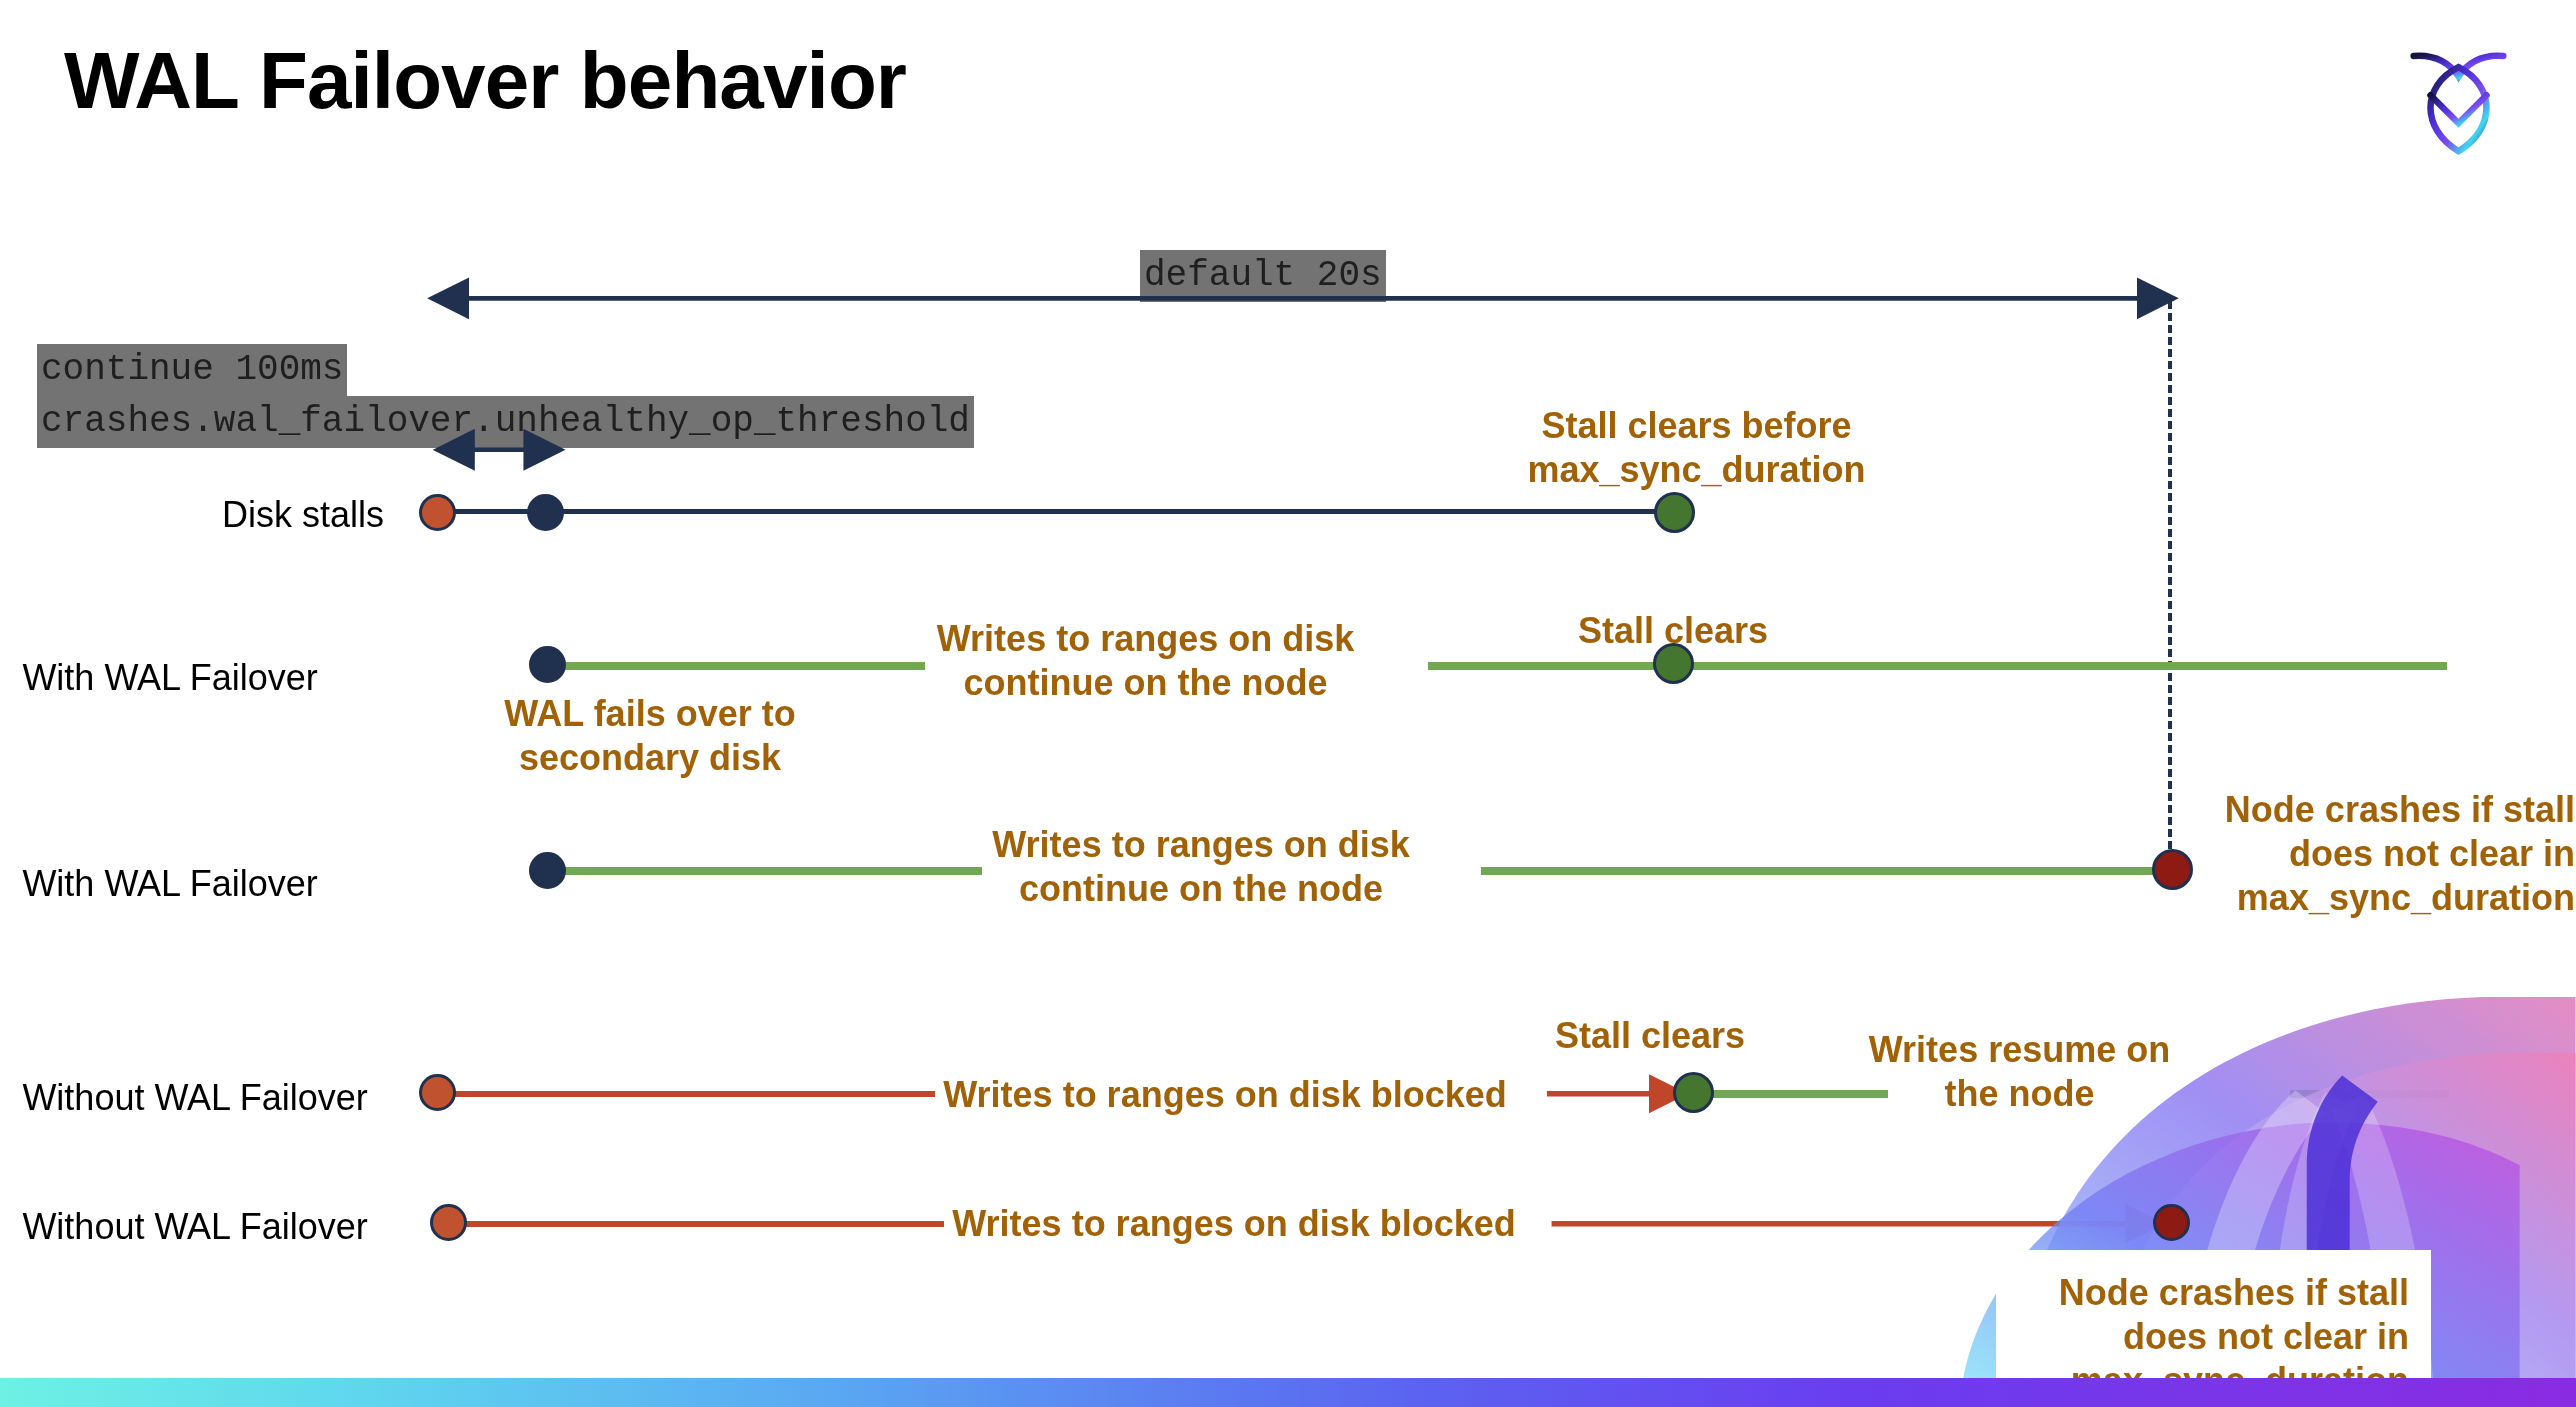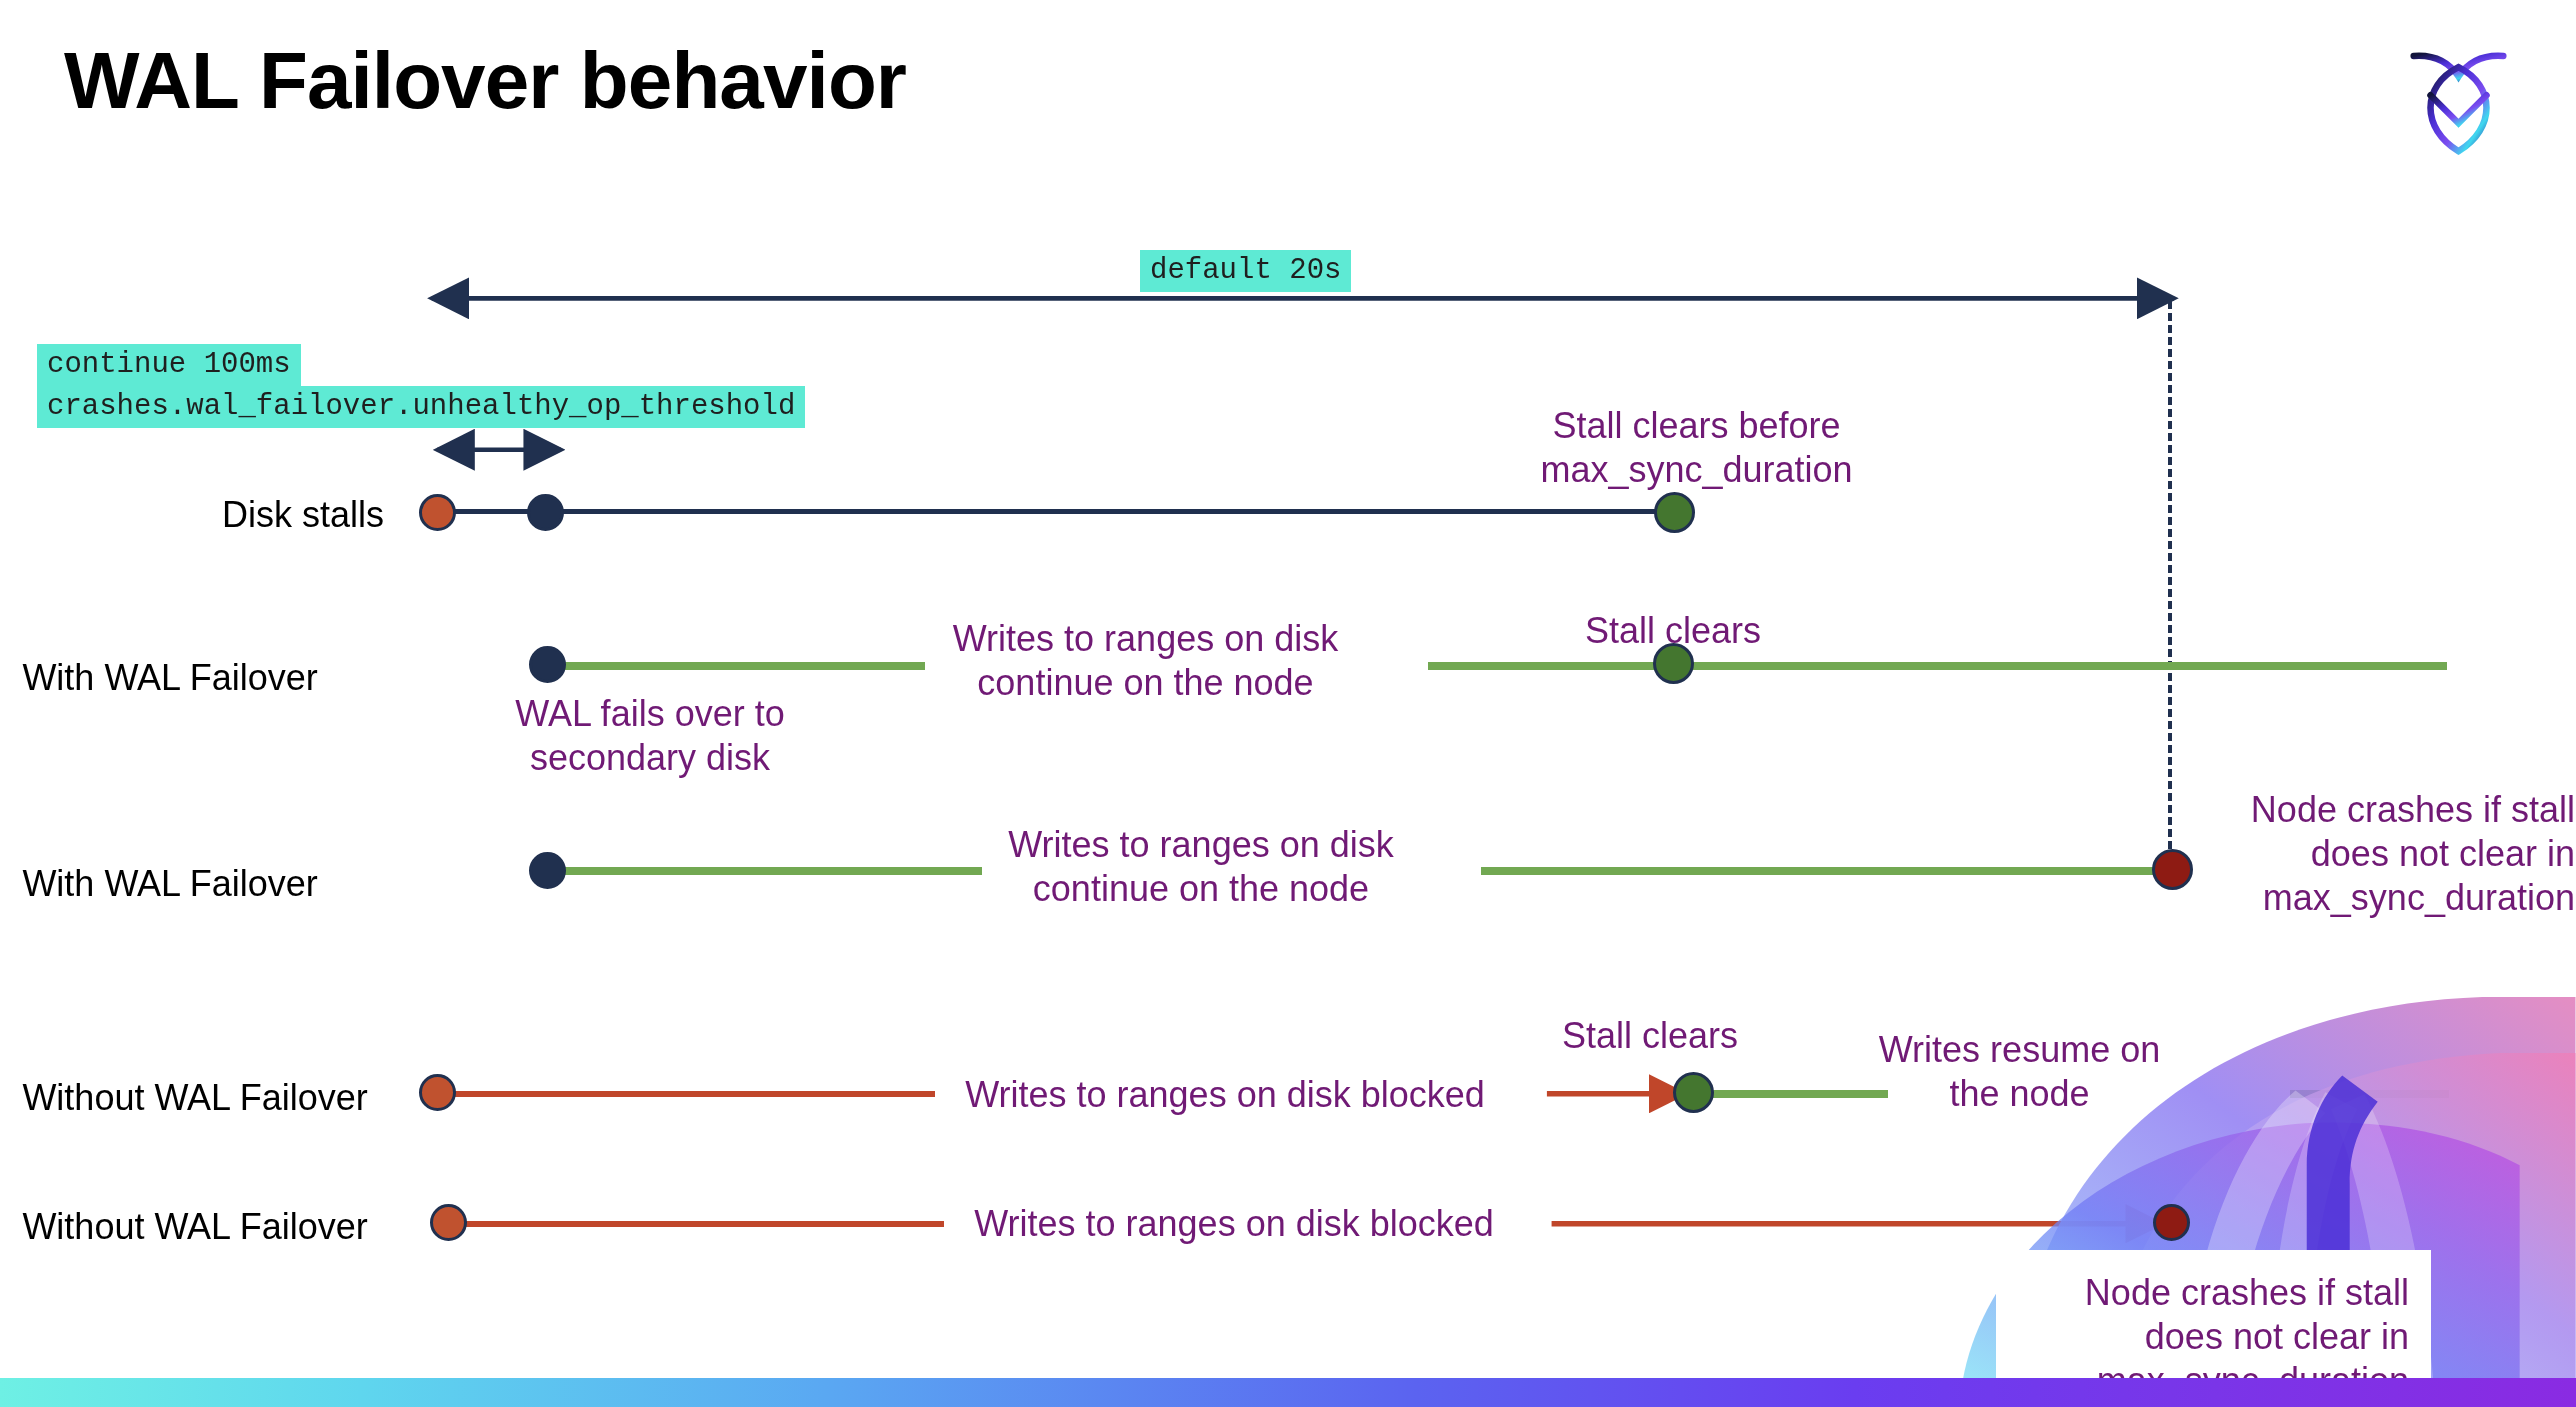--- a/index.html
+++ b/index.html
@@ -15,39 +15,39 @@
     position:absolute;left:64px;top:39px;
     font-size:80px;font-weight:bold;color:#000;letter-spacing:-0.9px;
     line-height:1.05;white-space:nowrap;
   }
 
   
   .logo{position:absolute;left:2393px;top:28px;width:131px;height:140px;}
 
   
   .code-block{position:absolute;font-family:"Liberation Mono", monospace;color:#1f1f1f;}
-  .code-line{background:#5eead4;display:inline-block;padding:0 10px;
-             font-size:29px;line-height:1.45;white-space:pre;}
+  .code-line{background:#737373;display:inline-block;padding:0 4px;
+             font-size:36px;line-height:1.45;white-space:pre;}
   .code-top{left:1140px;top:250px;}
   .code-left{left:37px;top:344px;}
 
   
   .seg{position:absolute;height:4.7px;border-radius:0;}
   .seg.navy{background:#20304f;}
   .seg.green{background:#72a852;height:7.5px;}
   .seg.red{background:#c0462a;height:5.6px;}
 
   .dot{position:absolute;border-radius:50%;border:3.7px solid #20304f;box-sizing:border-box;}
   .dot.navy{background:#20304f;border-color:#20304f;}
   .dot.orange{background:#c0522f;}
   .dot.green{background:#44762f;}
   .dot.darkred{background:#8e1b13;}
 
   .rowlabel{position:absolute;font-size:36px;color:#000;white-space:nowrap;}
-  .note{position:absolute;font-size:36px;color:#701a75;line-height:1.22;}
+  .note{position:absolute;font-size:36px;color:#a16207;line-height:1.22;font-weight:bold;}
   .note.c{text-align:center;}
   .note.l{text-align:right;}
 
   .dashed{position:absolute;width:0;border-left:4.7px dashed #20304f;}
 
   svg.arrowlayer{position:absolute;left:0;top:0;width:2576px;height:1408px;overflow:visible;}
 
   
   .corner-art{position:absolute;right:0;bottom:0;width:673px;height:523px;overflow:hidden;pointer-events:none;}
   .bottom-bar{position:absolute;left:0;bottom:0;width:2576px;height:30px;

